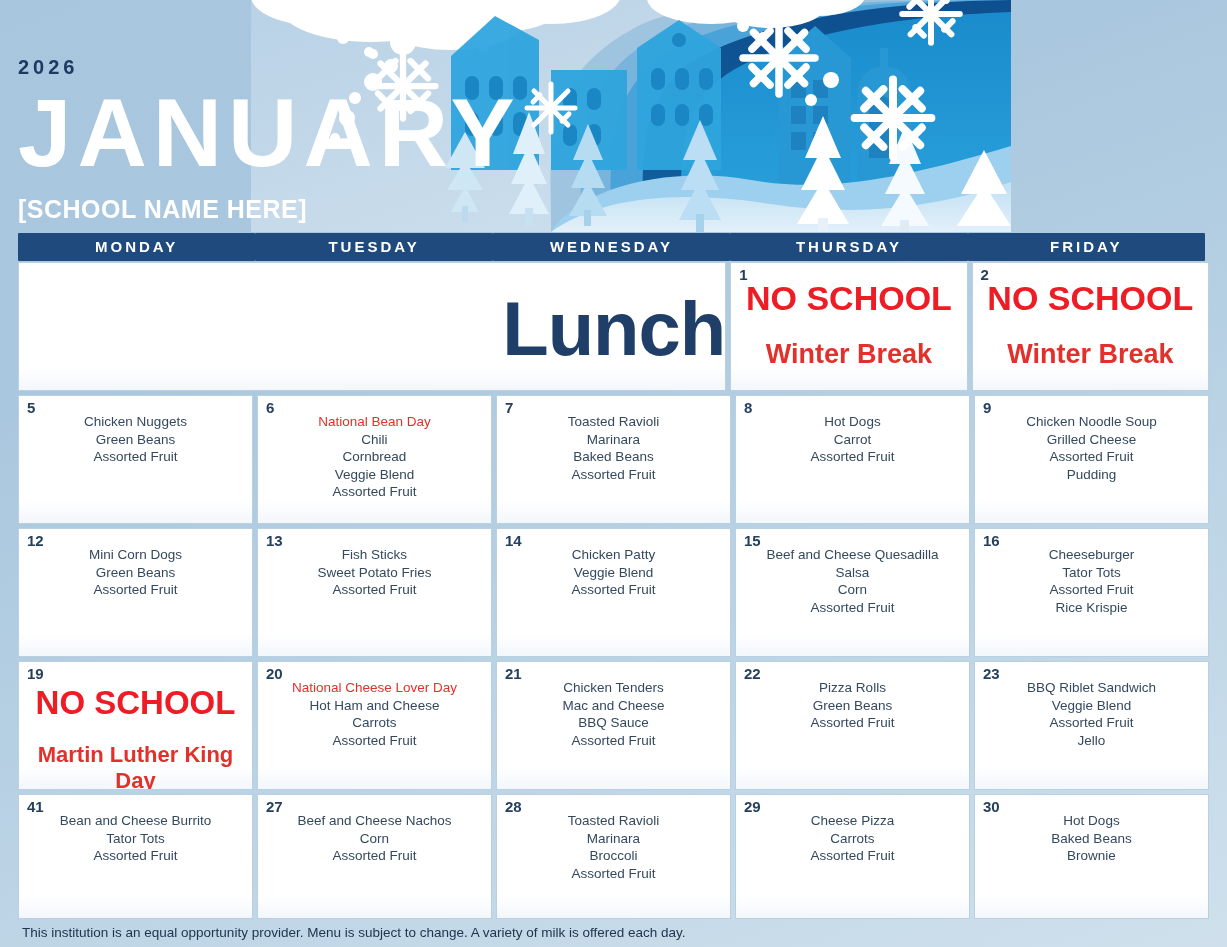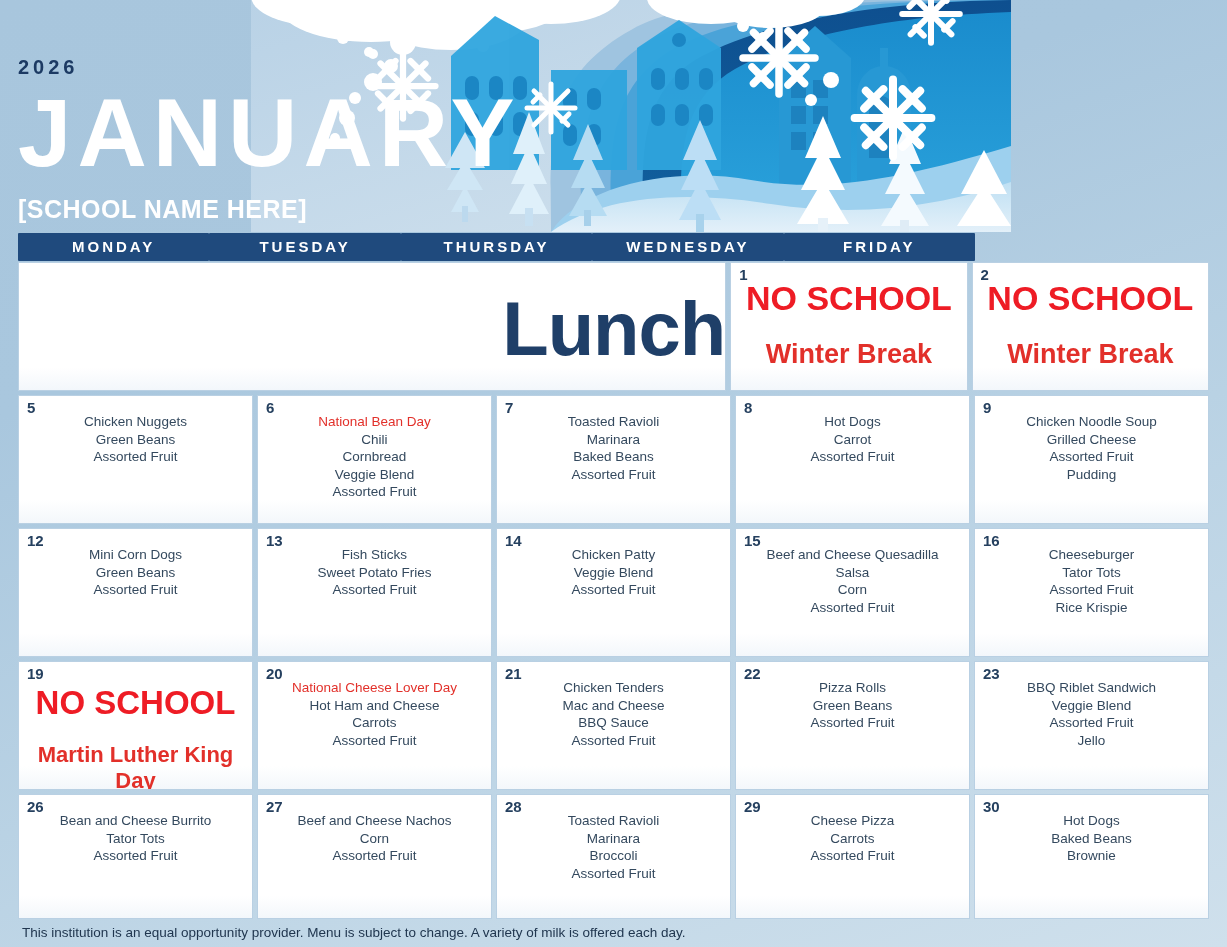--- a/index.html
+++ b/index.html
@@ -49,21 +49,21 @@
     font-size: 25px;
     font-weight: bold;
     letter-spacing: 0.5px;
     margin-top: 14px;
   }
 
   
   .dayrow {
     position: absolute;
     left: 18px; top: 233px;
-    width: 957px;
+    width: 1187px;
     display: flex;
     z-index: 6;
   }
   .daycell {
     flex: 1 1 0;
     background: #1f4a7d;
     color: #ffffff;
     text-align: center;
     font-size: 15px;
     font-weight: bold;
@@ -381,22 +381,22 @@
   <div class="hdr-text">
     <div class="year">2026</div>
     <div class="month">JANUARY</div>
     <div class="school-name">[SCHOOL NAME HERE]</div>
   </div>
 </div>
 
 <div class="dayrow" id="dayrow">
     <div class="daycell">MONDAY</div>
     <div class="daycell">TUESDAY</div>
+    <div class="daycell">WEDNESDAY</div>
     <div class="daycell">THURSDAY</div>
-    <div class="daycell">WEDNESDAY</div>
     <div class="daycell">FRIDAY</div>
   </div>
 
 <div class="grid" id="grid">
     <div class="week">
       <div class="cell span3">
         <div class="lunch-label">Lunch</div>
       </div>
       <div class="cell">
         <div class="daynum">1</div>
@@ -542,21 +542,21 @@
         <div class="items">
           <span class="item">BBQ Riblet Sandwich</span>
           <span class="item">Veggie Blend</span>
           <span class="item">Assorted Fruit</span>
           <span class="item">Jello</span>
         </div>
       </div>
     </div>
     <div class="week">
       <div class="cell">
-        <div class="daynum">26</div>
+        <div class="daynum">41</div>
         <div class="items">
           <span class="item">Bean and Cheese Burrito</span>
           <span class="item">Tator Tots</span>
           <span class="item">Assorted Fruit</span>
         </div>
       </div>
       <div class="cell">
         <div class="daynum">27</div>
         <div class="items">
           <span class="item">Beef and Cheese Nachos</span>

